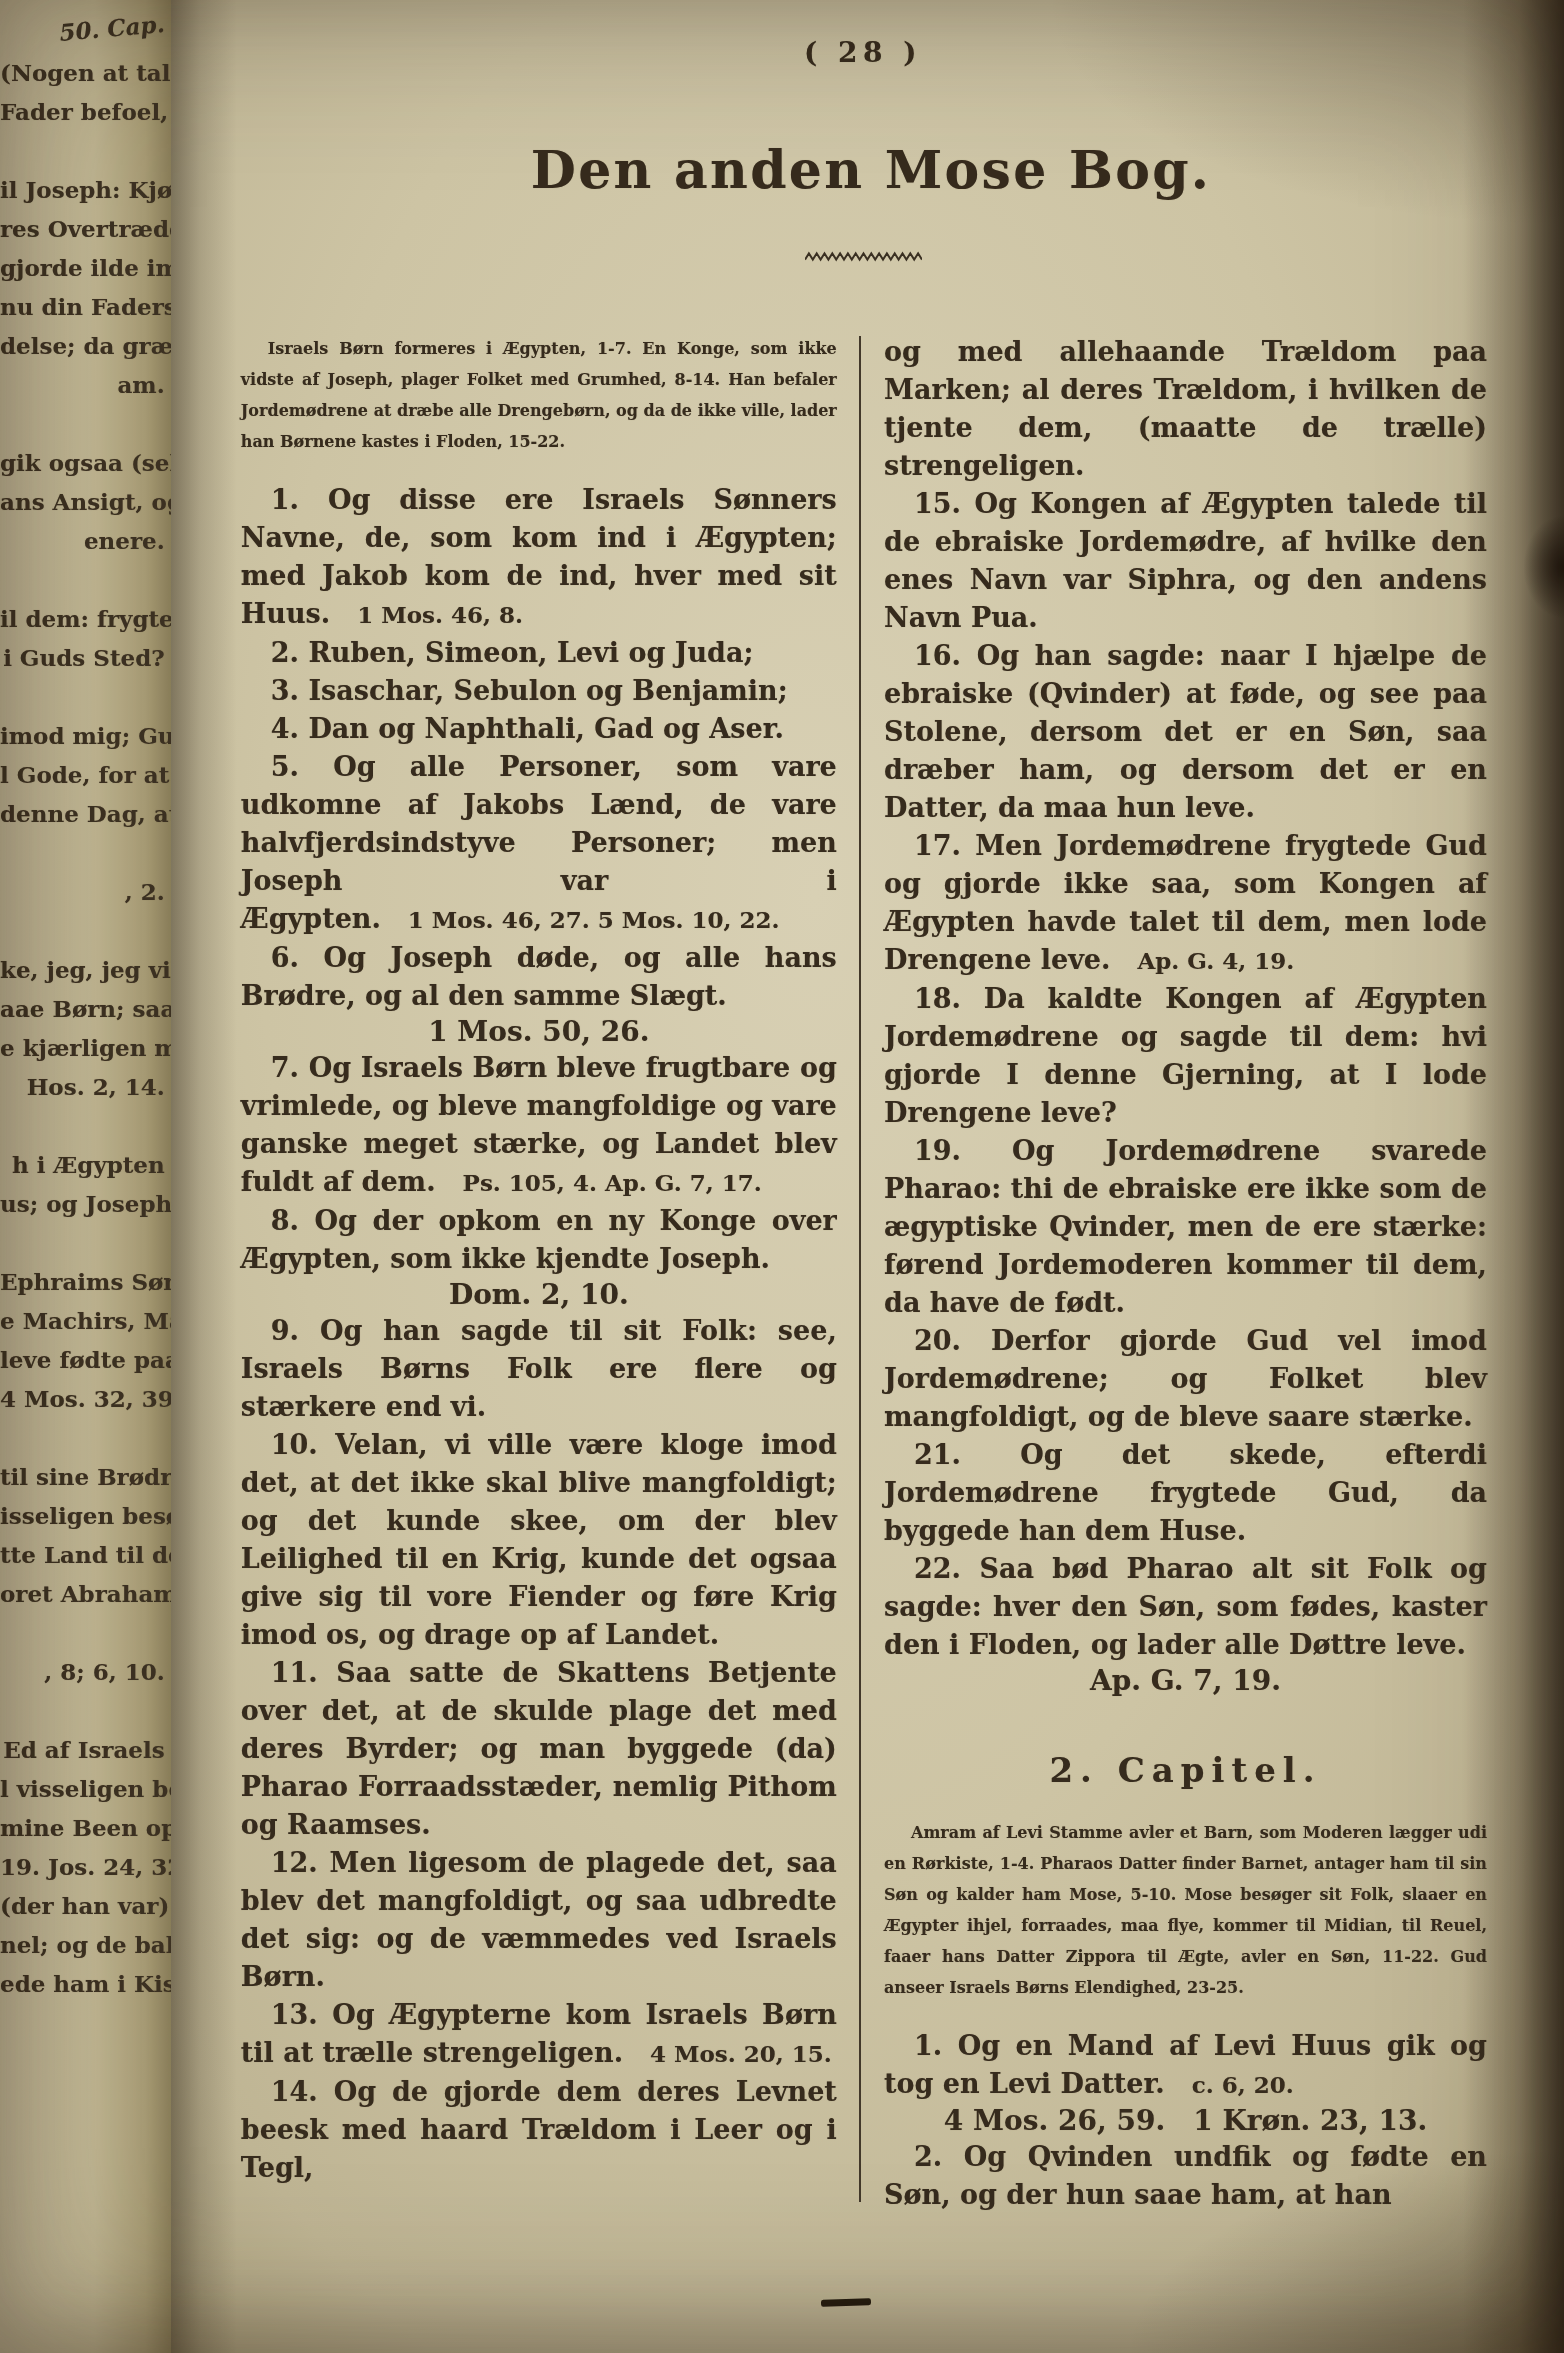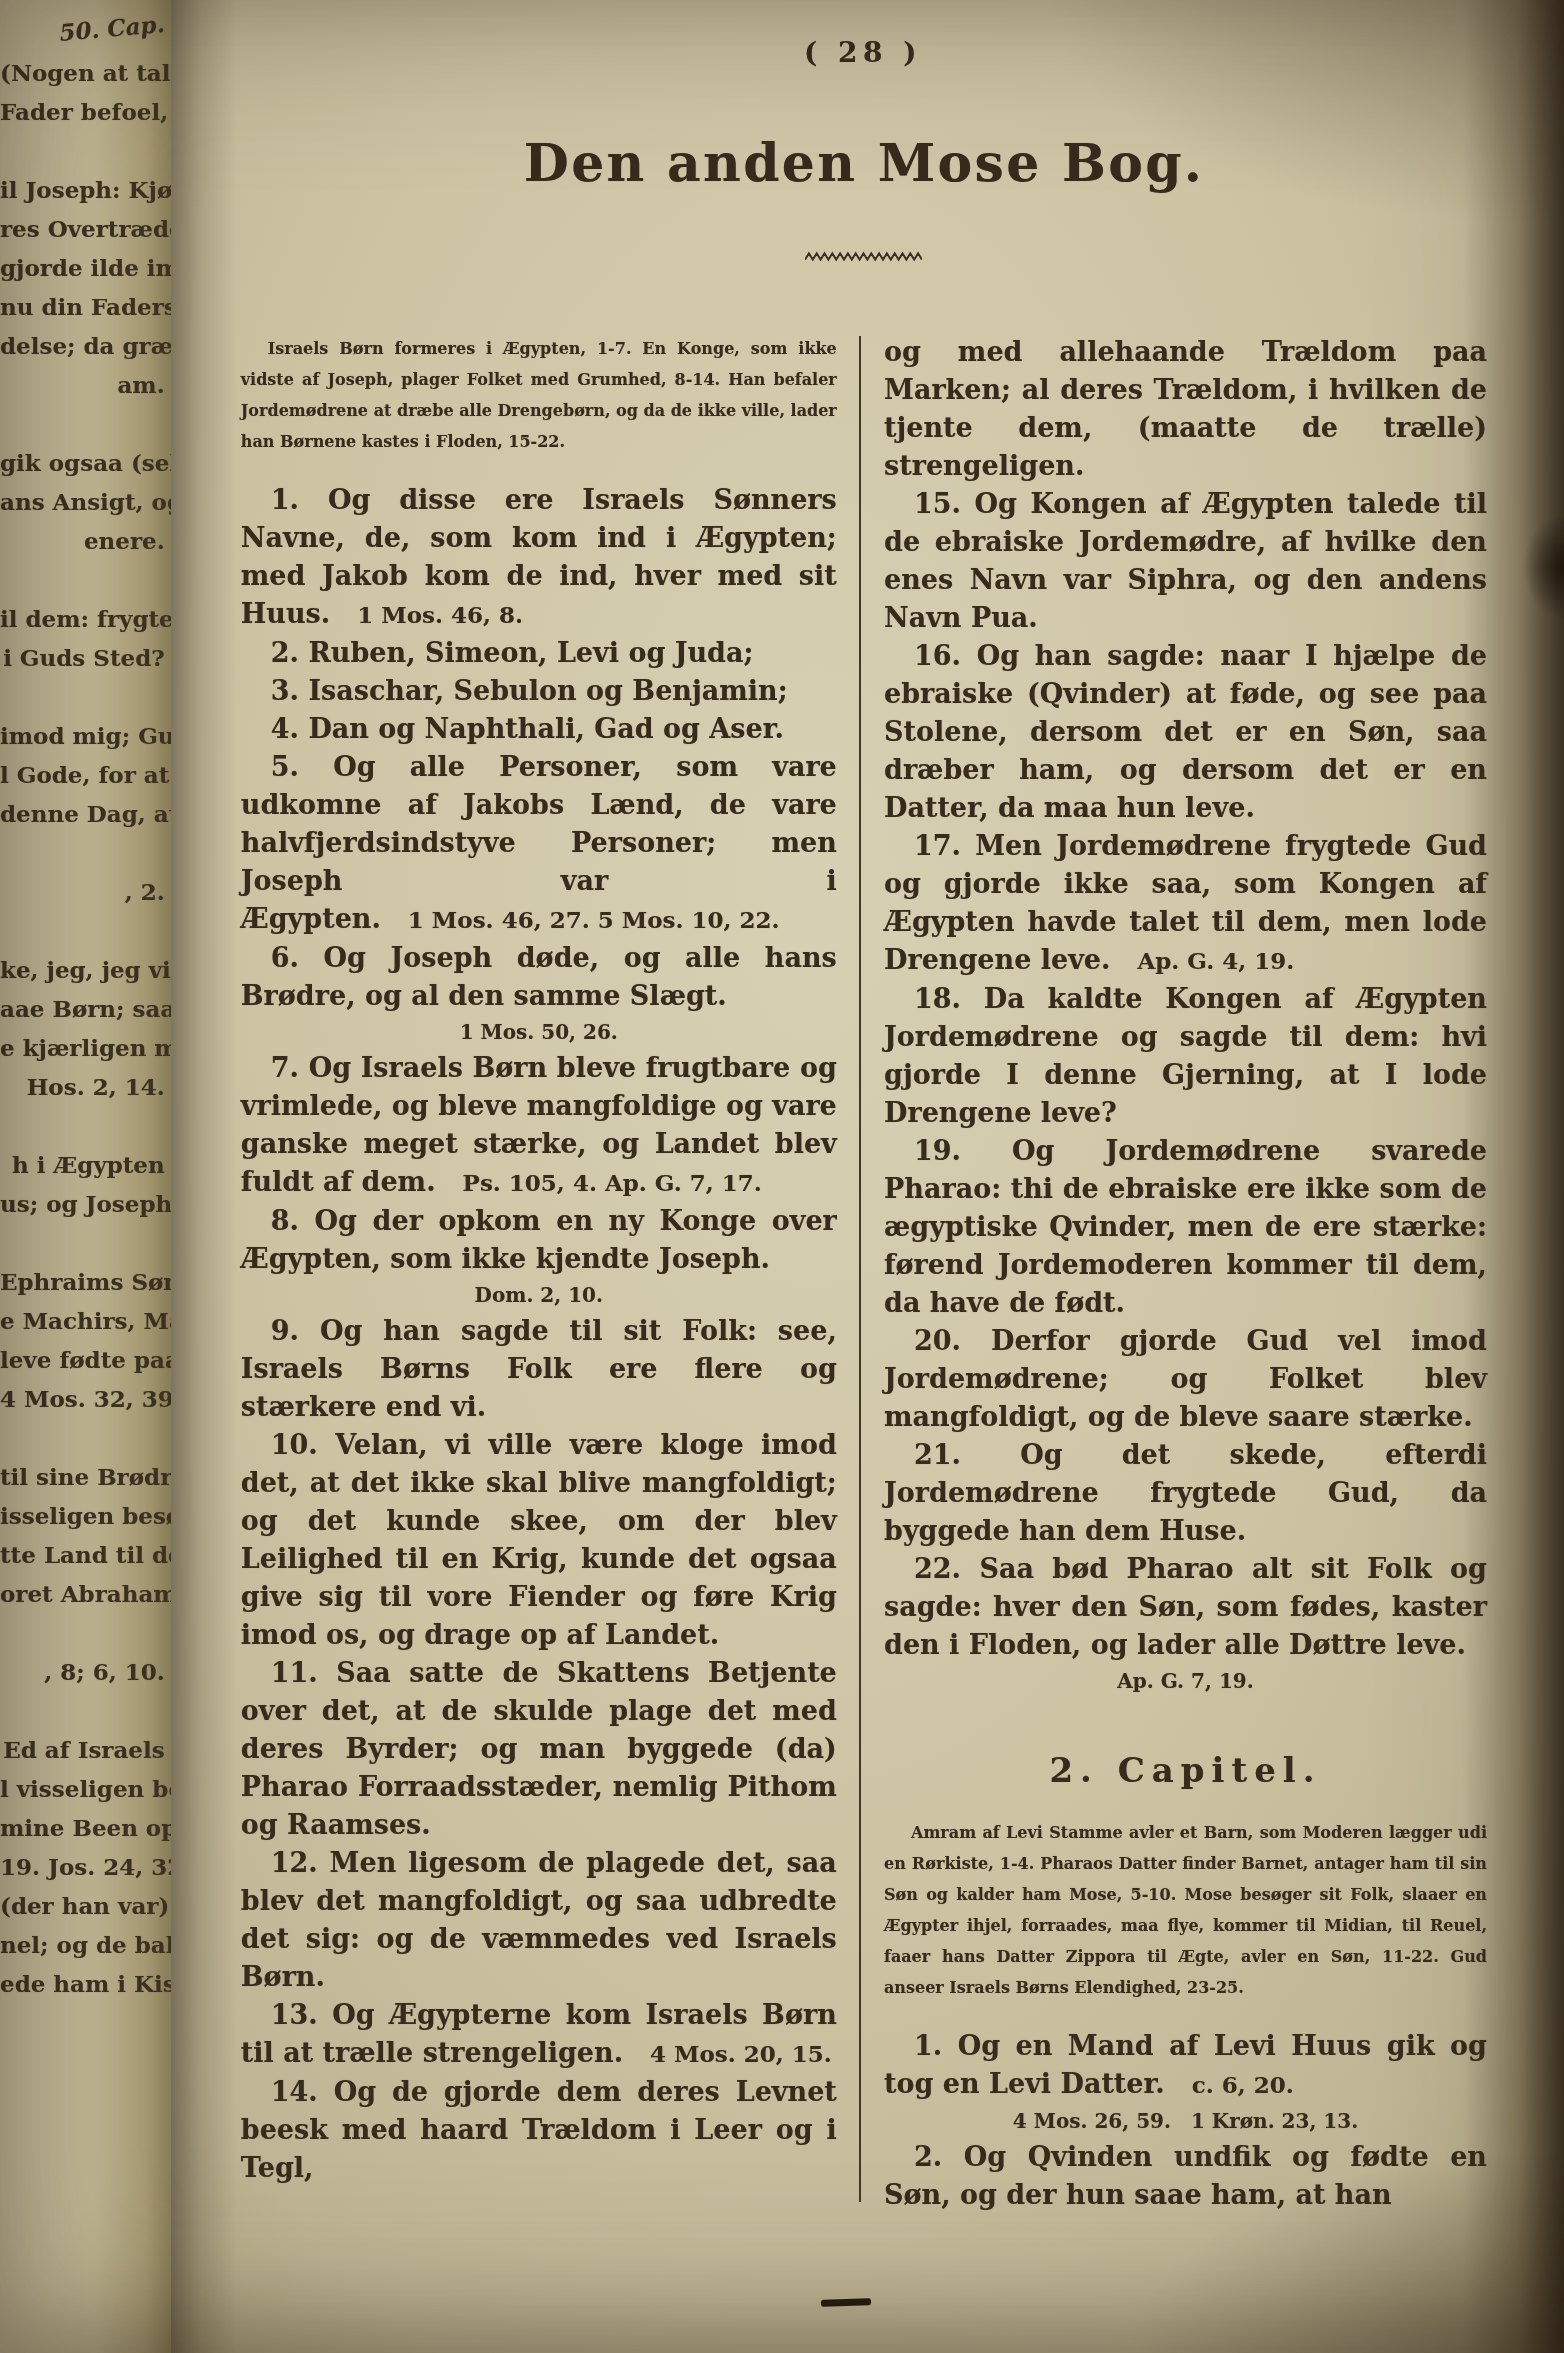--- a/index.html
+++ b/index.html
@@ -38,21 +38,21 @@
     background: linear-gradient(90deg, rgba(40,30,16,.45), rgba(40,30,16,.18) 45%, rgba(40,30,16,0));
   }
 
   .page { position: absolute; left: 233px; top: 0; width: 1332px; height: 100%; }
 
   .page-number {
     position: absolute; top: 36px; left: 0; width: 1260px;
     text-align: center; font-size: 28px; font-weight: 700; letter-spacing: 5.5px;
   }
   .book-title {
-    margin: 1px; position: absolute; top: 131px; left: 0; width: 1260px;
+    margin: 8px; position: absolute; top: 131px; left: 0; width: 1260px;
     text-align: center; font-size: 52px; font-weight: 700; letter-spacing: 2.3px;
   }
   .ornament { position: absolute; top: 250px; left: 0; width: 1260px; text-align: center; }
 
   .col { position: absolute; top: 333px; text-align: justify; }
   .col-left  { left: 7.8px;  width: 596px; }
   .col-right { left: 651px; width: 603px; }
 
   .divider {
     position: absolute; left: 626px; top: 336px; width: 2.3px; height: 1866px;
@@ -67,21 +67,21 @@
   p.heading:not(:first-child) { margin-top: 52px; }
   p.summary {
     font-size: 16px; line-height: 31px; font-weight: 700;
     margin: 0 0 23.5px; text-indent: 27px;
   }
   p.verse, p.verse-cont {
     font-size: 27px; line-height: 38px; font-weight: 700; text-indent: 30px;
   }
   p.verse-cont { text-indent: 0; }
   p.refline {
-    text-align: center; font-size: 20px; line-height: 34px; font-weight: 700; text-indent: 0;
+    text-align: center; font-size: 28px; line-height: 34px; font-weight: 700; text-indent: 0;
   }
   .ref { font-size: 23px; padding-left: 27px; white-space: nowrap; }
 
   .bottom-mark {
     position: absolute; left: 588px; top: 2299px; width: 50px; height: 7px;
     background: #241c10; border-radius: 2.3px; transform: rotate(-2deg);
   }
 
   .right-edge {
     position: absolute; right: 0; top: 0; width: 102px; height: 100%;

